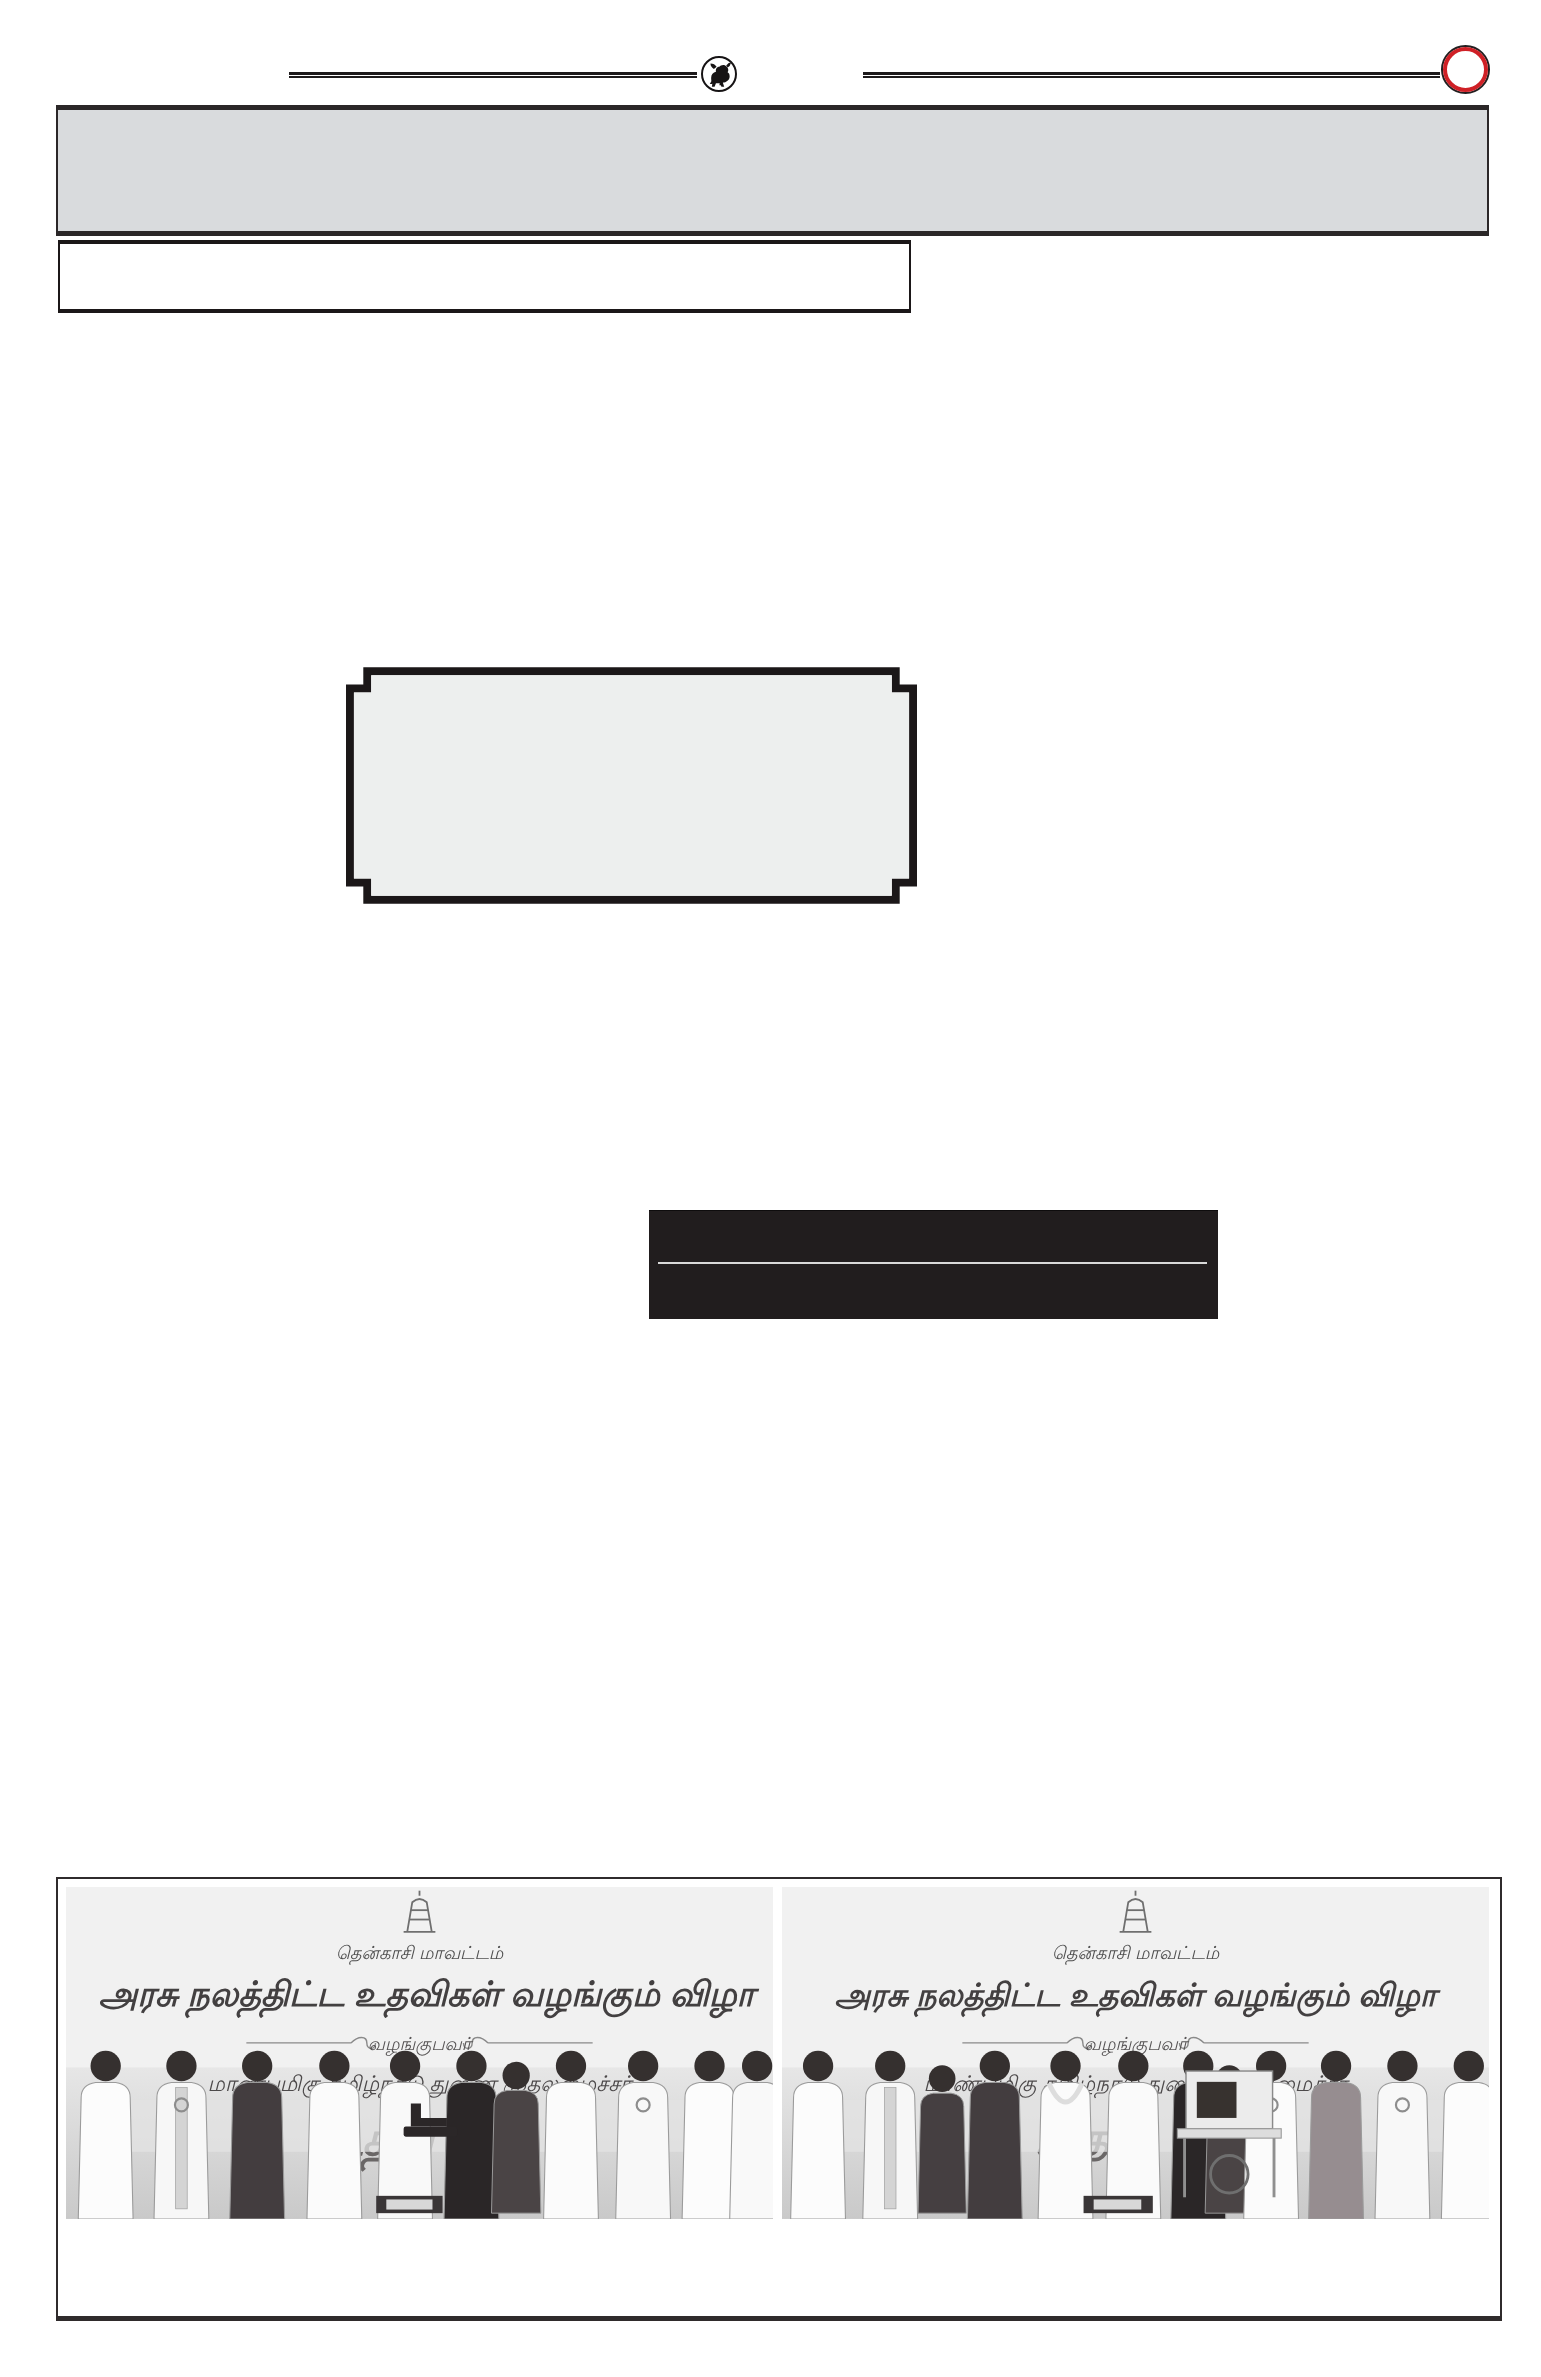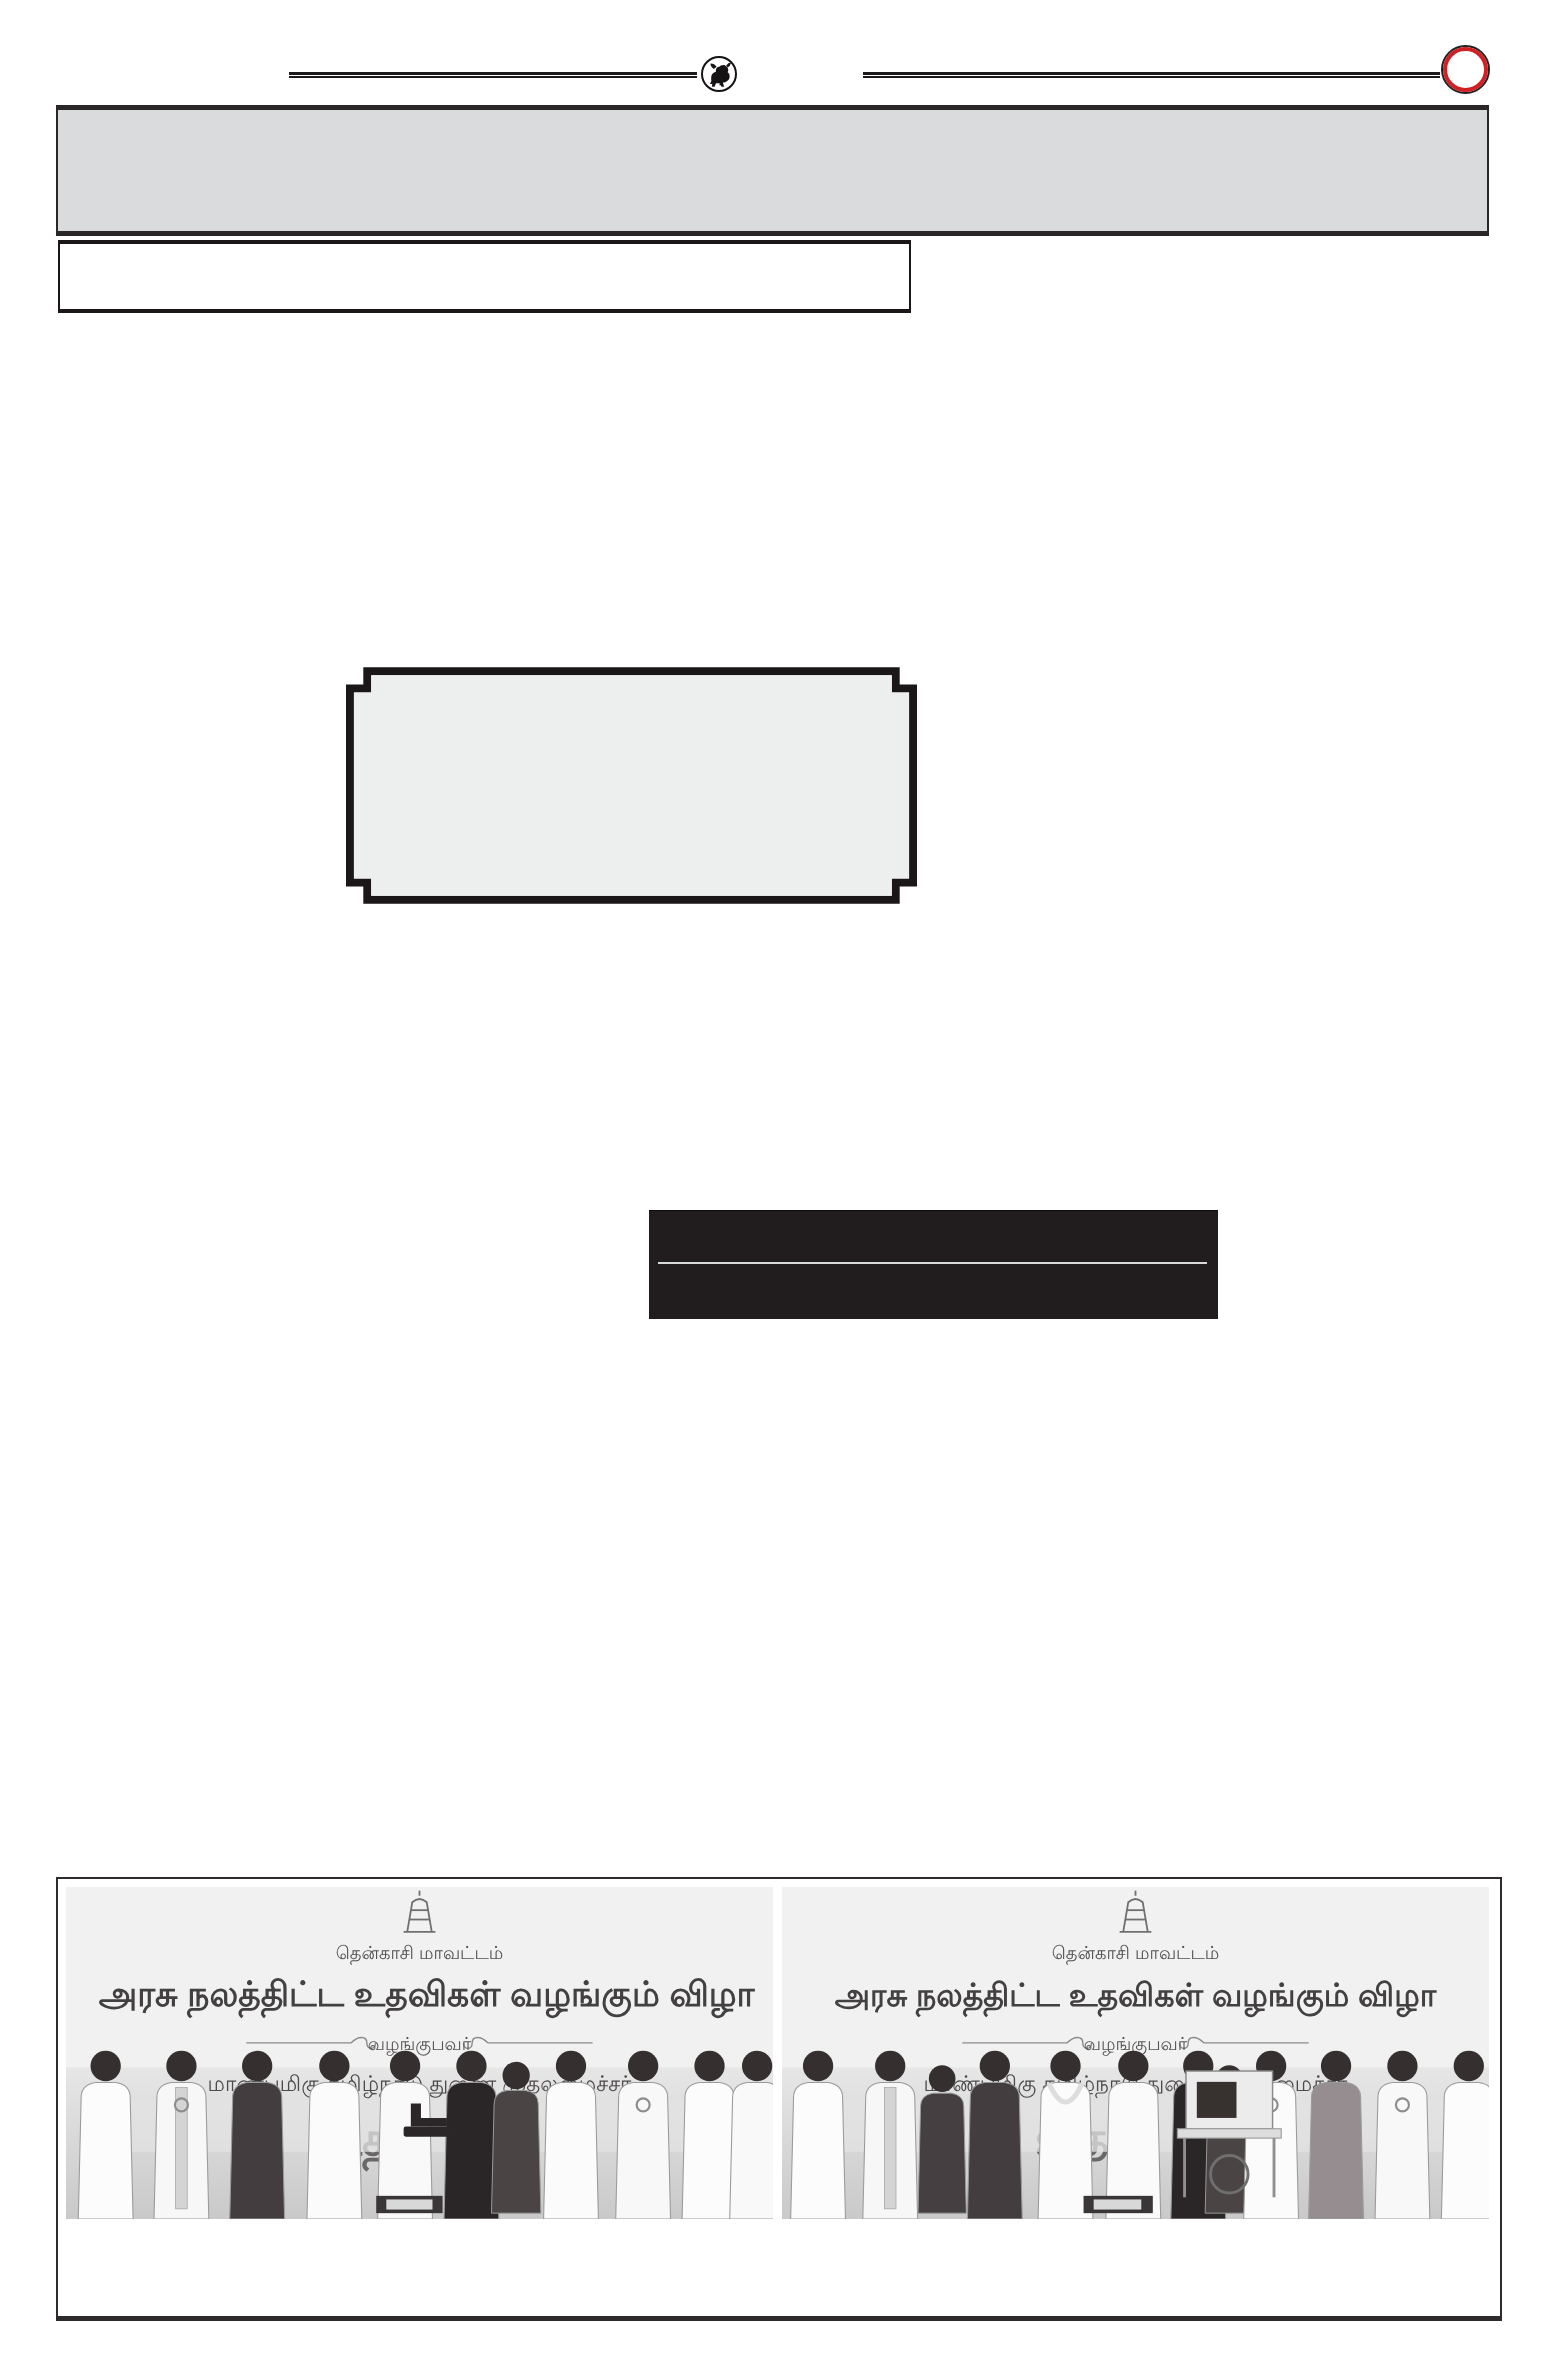--- a/index.html
+++ b/index.html
@@ -47,21 +47,21 @@
   .black-box{
     position:absolute;left:649px;top:1210px;width:569px;height:108px;
     background:#211d1e;border-top:1.4px solid #0e0c0d;
   }
   .black-box .divider{
     position:absolute;left:9.4px;right:10.8px;top:51px;height:2.2px;background:#d9d9d9;
   }
   
   .photos-section{
     position:absolute;left:56px;top:1877px;width:1446px;height:444px;box-sizing:border-box;
-    background:#ffffff;border:2.2px solid #2f2b2c;border-bottom-width:5px;
+    background:#ffffff;border:2.2px solid #2f2b2c;border-bottom-width:5px;font-style:italic;
   }
   .photo{position:absolute;top:8px;width:707px;height:332px;background:#e8e8e8;}
   .photo-left{left:8px;}
   .photo-right{left:724px;}
   .caption-area{position:absolute;left:8px;top:350px;width:1423px;height:79px;background:#ffffff;}
   svg text{font-family:"Liberation Sans","DejaVu Sans",sans-serif;}
 </style>
 </head>
 <body>
 

